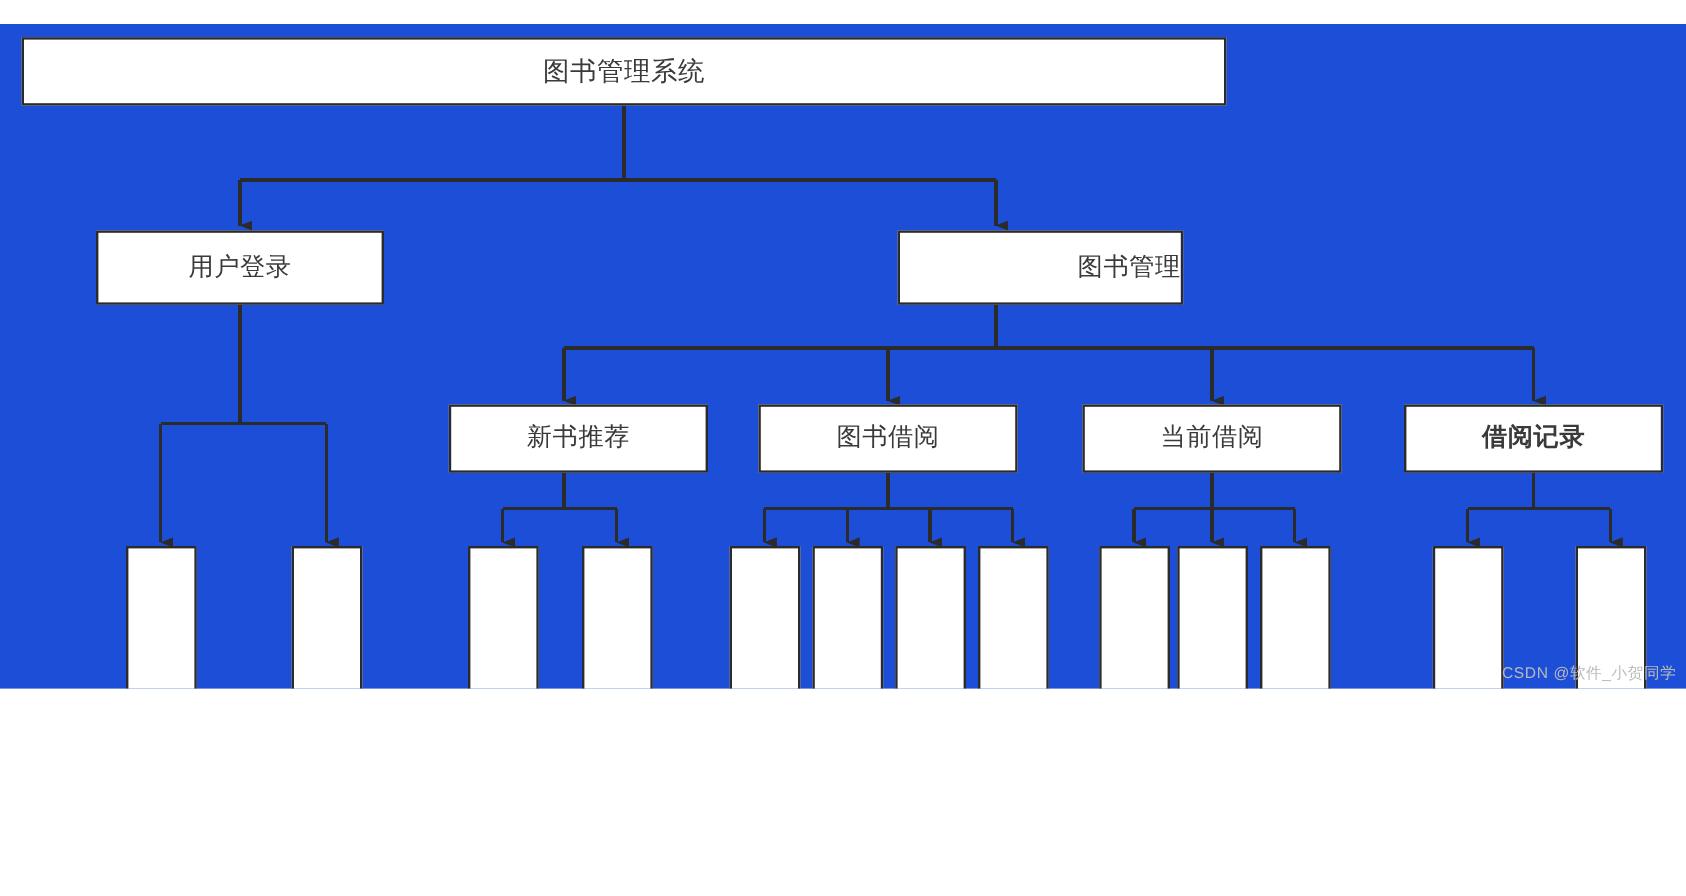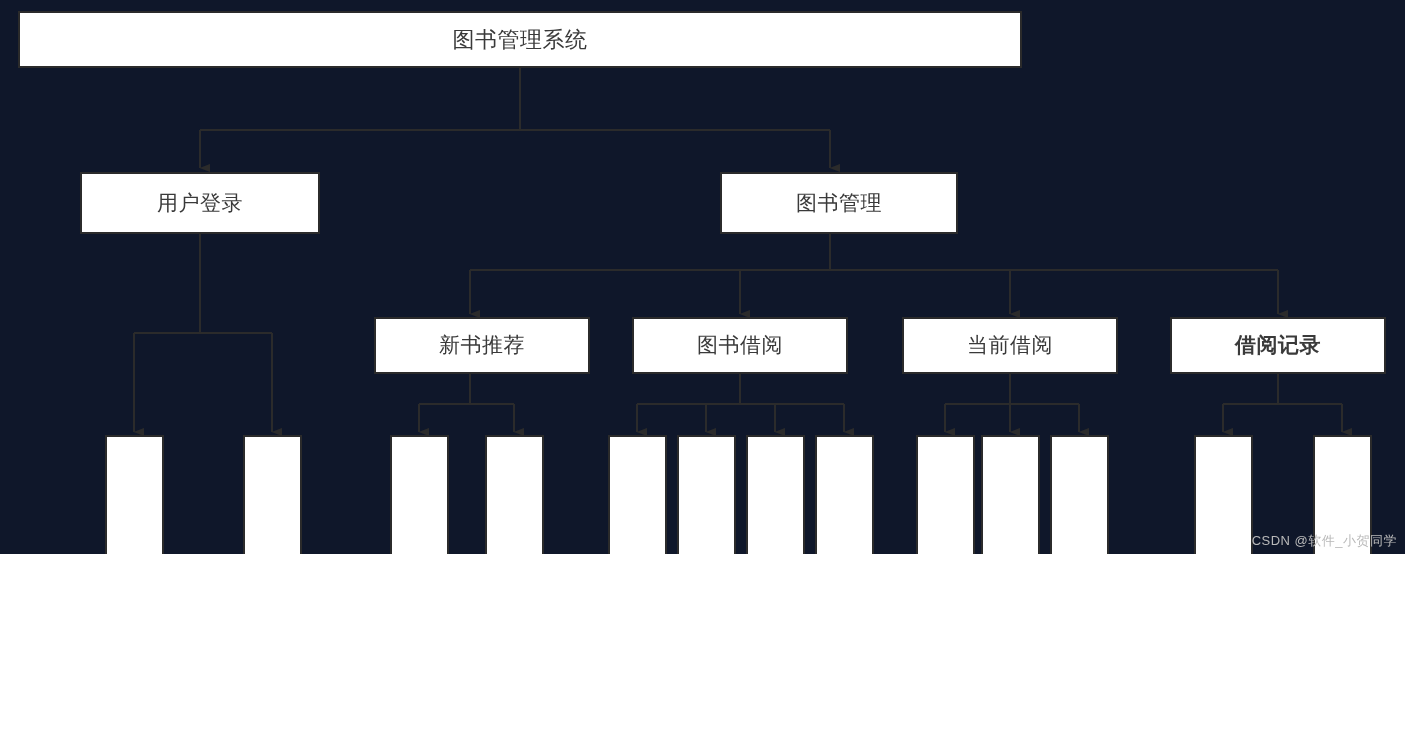--- a/index.html
+++ b/index.html
@@ -7,22 +7,23 @@
     padding: 0;
     background: #ffffff;
   }
   body {
     font-family: "Liberation Sans", "DejaVu Sans", sans-serif;
   }
   #diagram-root {
     position: relative;
     width: 1405px;
     height: 554px;
-    background: #0f172a;
+    background: #1d4ed8;
     overflow: hidden;
+    margin-top: 20px;
   }
   #edges-layer {
     position: absolute;
     left: 0;
     top: 0;
     width: 1405px;
     height: 747px;
     pointer-events: none;
   }
   .node {
@@ -127,21 +128,21 @@
   </svg>
 
   <div class="node horiz root" style="left:18px; top:11px; width:1004px; height:57px;">
     <span class="node-label">图书管理系统</span>
   </div>
 
   <div class="node horiz" style="left:80px; top:172px; width:240px; height:62px;">
     <span class="node-label">用户登录</span>
   </div>
 
-  <div class="node horiz" style="left:720px; top:172px; width:238px; height:62px;">
+  <div class="node horiz" style="left:748px; top:172px; width:238px; height:62px;justify-content:flex-end;">
     <span class="node-label">图书管理</span>
   </div>
 
   <div class="node horiz" style="left:374px; top:317px; width:216px; height:57px;">
     <span class="node-label">新书推荐</span>
   </div>
 
   <div class="node horiz" style="left:902px; top:317px; width:216px; height:57px;">
     <span class="node-label">当前借阅</span>
   </div>

